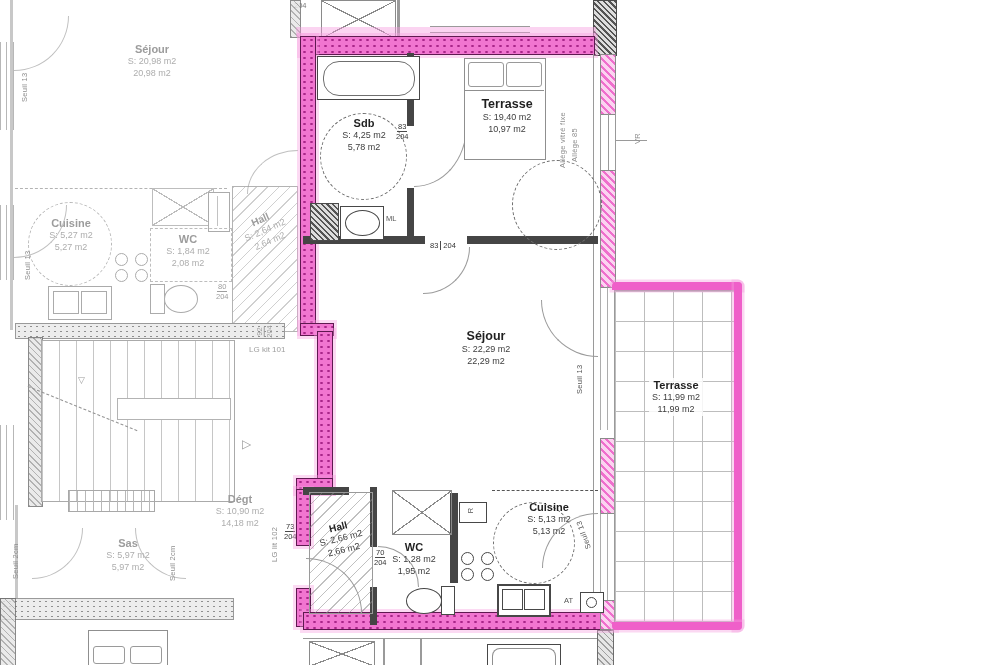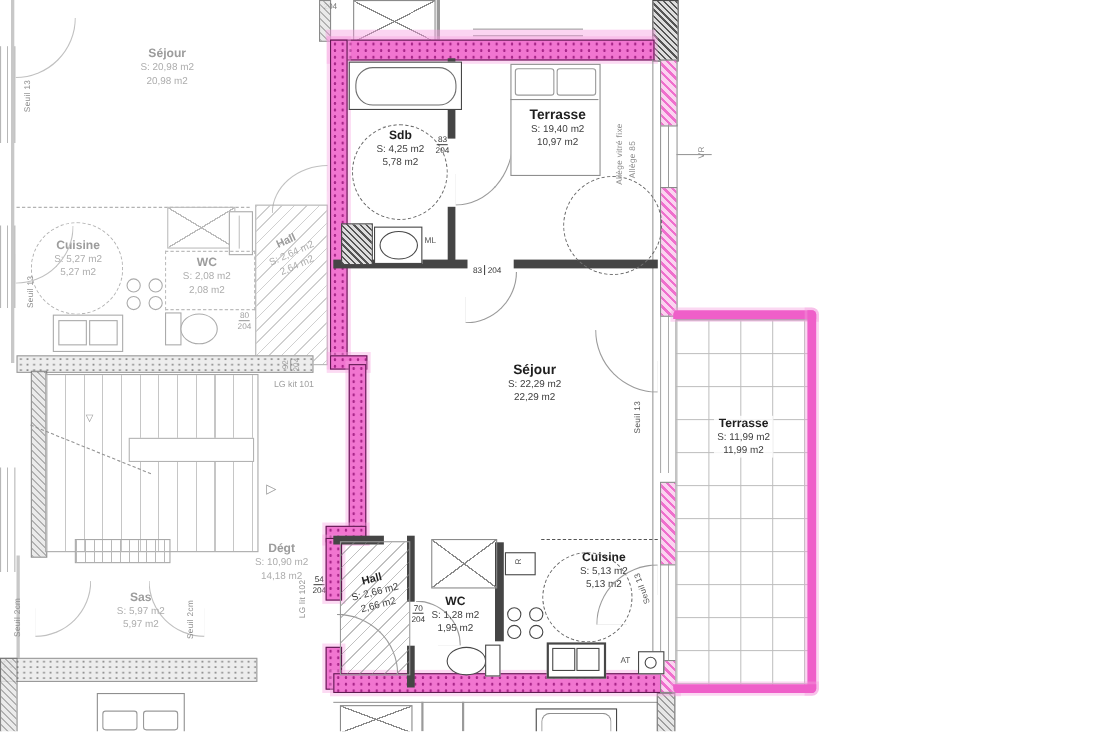--- a/index.html
+++ b/index.html
@@ -105,21 +105,21 @@
         <div class="burner faint"></div>
     </div>
 
     <div class="abs xbox faint" style="left:152px;top:188px;width:60px;height:36px"></div>
     <div class="abs fix faint" style="left:208px;top:192px;width:20px;height:38px"></div>
     <div class="abs line" style="left:217px;top:196px;width:1px;height:30px;opacity:.6"></div>
 
     <div class="abs dash-h" style="left:150px;top:228px;width:80px;height:52px;border:1.2px dashed #bdbdbd"></div>
     <div class="abs rlabel faint" style="left:188px;top:232px">
       <div class="n">WC</div>
-      <div class="a">S: 2,08 m2</div>
+      <div class="a">S: 1,84 m2</div>
       <div class="a">2,08 m2</div>
     </div>
     <div class="abs fix faint" style="left:150px;top:284px;width:13px;height:28px"></div>
     <div class="abs fix faint oval" style="left:164px;top:285px;width:32px;height:26px"></div>
 
     <div class="abs hatch" style="left:232px;top:186px;width:64px;height:144px;opacity:.75"></div>
     <div class="abs rlabel faint" style="left:265px;top:212px;transform:translateX(-50%) rotate(-24deg)">
       <div class="n" style="font-size:10px">Hall</div>
       <div class="a">S: 2,64 m2</div>
       <div class="a">2,64 m2</div>
@@ -136,21 +136,21 @@
     </div>
     <div class="abs tinytext" style="left:249px;top:345px;color:#9e9e9e;font-size:8px">LG kit 101</div>
 
     <div class="abs wall-gray" style="left:28px;top:337px;width:13px;height:168px;opacity:.8"></div>
     <div class="abs stairs" style="left:41px;top:340px;width:192px;height:160px"></div>
     <div class="abs" style="left:117px;top:398px;width:112px;height:20px;background:#fff;border:1.2px solid #b3b3b3"></div>
     <div class="abs dash-h" style="left:28px;top:386px;width:118px;transform:rotate(22deg);transform-origin:left top"></div>
     <div class="abs glyph" style="left:78px;top:376px;font-size:9px">▽</div>
     <div class="abs glyph" style="left:242px;top:438px;font-size:12px">▷</div>
 
-    <div class="abs rlabel faint" style="left:256px;top:492px">
+    <div class="abs rlabel faint" style="left:240px;top:492px">
       <div class="n">Dégt</div>
       <div class="a">S: 10,90 m2</div>
       <div class="a">14,18 m2</div>
     </div>
 
     <div class="abs radiator" style="left:68px;top:490px;width:85px;height:20px"></div>
     <div class="abs line" style="left:15px;top:505px;width:3px;height:95px;opacity:.55"></div>
     <div class="abs arc arc-br faint" style="left:32px;top:528px;width:50px;height:50px"></div>
     <div class="abs arc arc-bl faint" style="left:135px;top:528px;width:50px;height:50px"></div>
     <div class="abs rlabel faint" style="left:128px;top:536px">
@@ -161,21 +161,21 @@
     <div class="abs vt" style="left:11px;top:535px;height:44px">Seuil 2cm</div>
     <div class="abs vt" style="left:168px;top:535px;height:46px">Seuil 2cm</div>
 
     <div class="abs wall-speckle" style="left:0;top:598px;width:232px;height:20px"></div>
     <div class="abs wall-gray" style="left:0;top:598px;width:14px;height:67px;opacity:.8"></div>
     <div class="abs bedframe" style="left:88px;top:630px;width:78px;height:35px"></div>
     <div class="abs pillow" style="left:93px;top:646px;width:30px;height:16px"></div>
     <div class="abs pillow" style="left:130px;top:646px;width:30px;height:16px"></div>
 
     <div class="abs dim" style="left:284px;top:522px">
-      <span class="w">54</span>
+      <span class="w">73</span>
       <span>204</span>
     </div>
     <div class="abs vt" style="left:270px;top:502px;height:60px">LG lit 102</div>
   </section>
 
   <section>
     <div class="abs tinytext" style="left:294px;top:1px;color:#777">204</div>
     <div class="abs wall-gray" style="left:290px;top:0;width:9px;height:36px;opacity:.8"></div>
     <div class="abs xbox" style="left:321px;top:0;width:73px;height:37px"></div>
     <div class="abs line" style="left:397px;top:0;width:3px;height:36px"></div>

